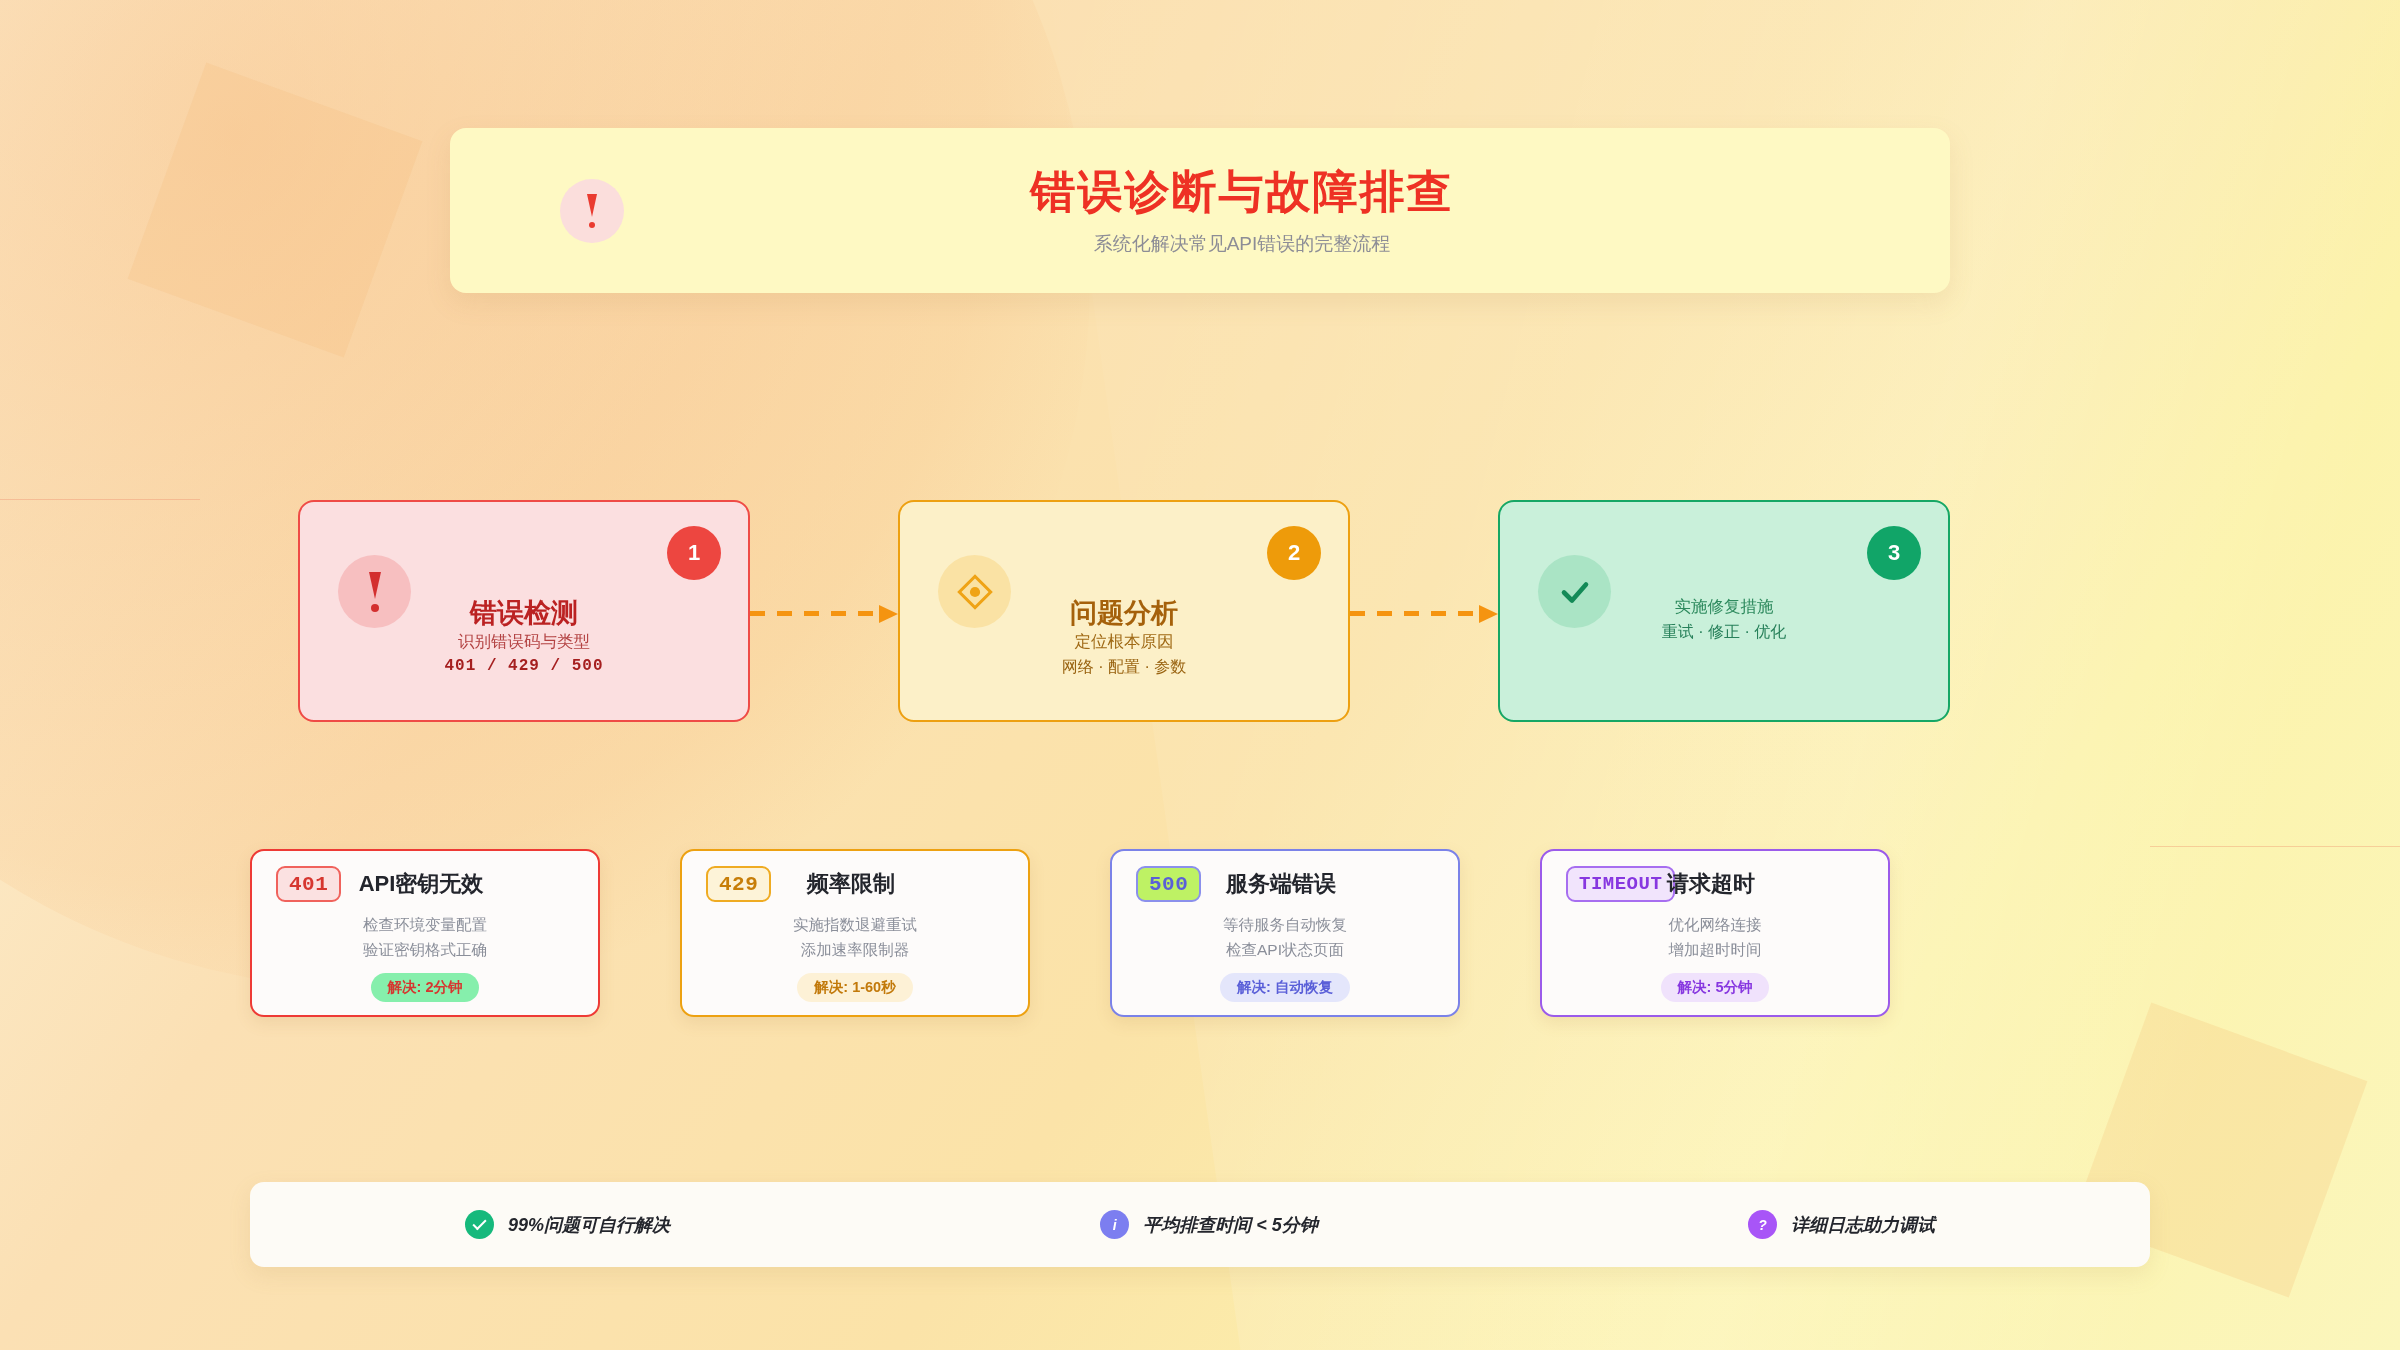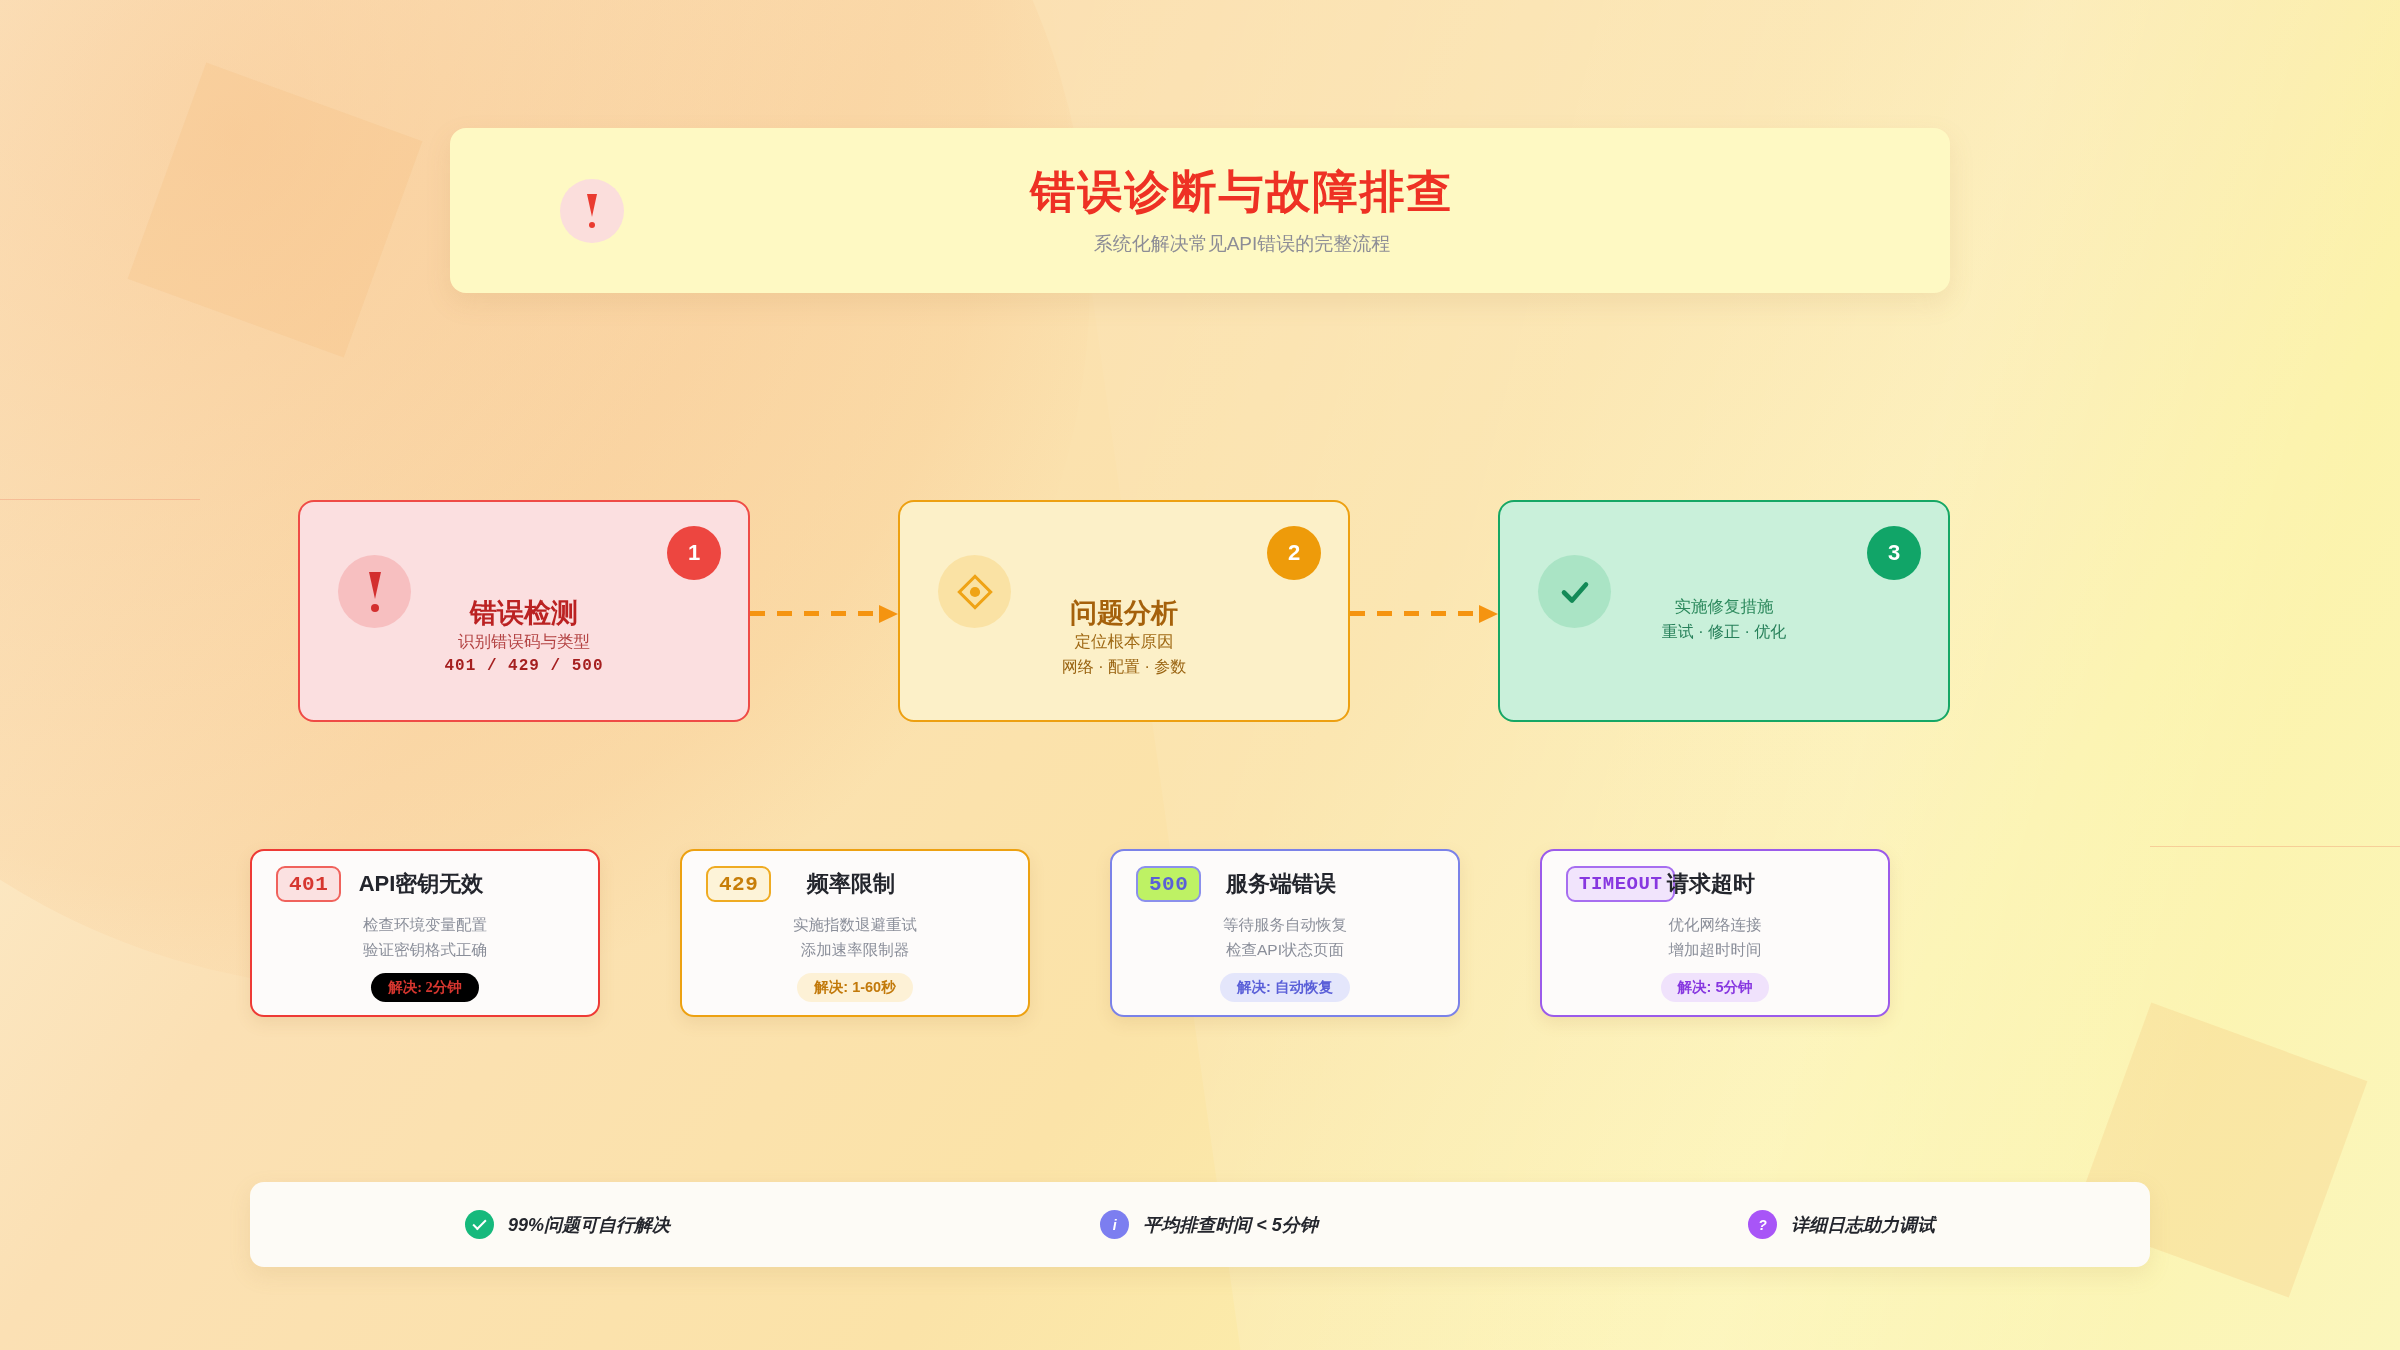--- a/index.html
+++ b/index.html
@@ -167,21 +167,21 @@
     position: absolute; left: 0; right: 8px; top: 18px;
     text-align: center; font-size: 22px; font-weight: 700; color: #23252c;
   }
   .err-lines { text-align: center; margin-top: 1px; }
   .err-line { font-size: 15.5px; color: #8b8f9a; line-height: 1.62; }
   .err-pillwrap { text-align: center; margin-top: 11px; }
   .err-pill {
     display: inline-block; padding: 5px 17px; border-radius: 20px;
     font-size: 14.5px; font-weight: 700;
   }
-  .err-0 .err-pill { background: #000000; color: #d6362f; font-family: Liberation Serif, serif; }
+  .err-0 .err-pill { background: #86efac; color: #d6362f; }
   .err-1 .err-pill { background: #fdf1d6; color: #c2790a; }
   .err-2 .err-pill { background: #e4e6fb; color: #5a5fd8; }
   .err-3 .err-pill { background: #f0e2fc; color: #8737e0; }
 
   
   .footer {
     position: absolute; left: 250px; top: 1182px; width: 1900px; height: 85px;
     background: #fdfbf6; border-radius: 14px;
     box-shadow: 0 8px 22px rgba(175,140,80,.14);
     display: flex; align-items: center; justify-content: space-around; font-style: italic;

